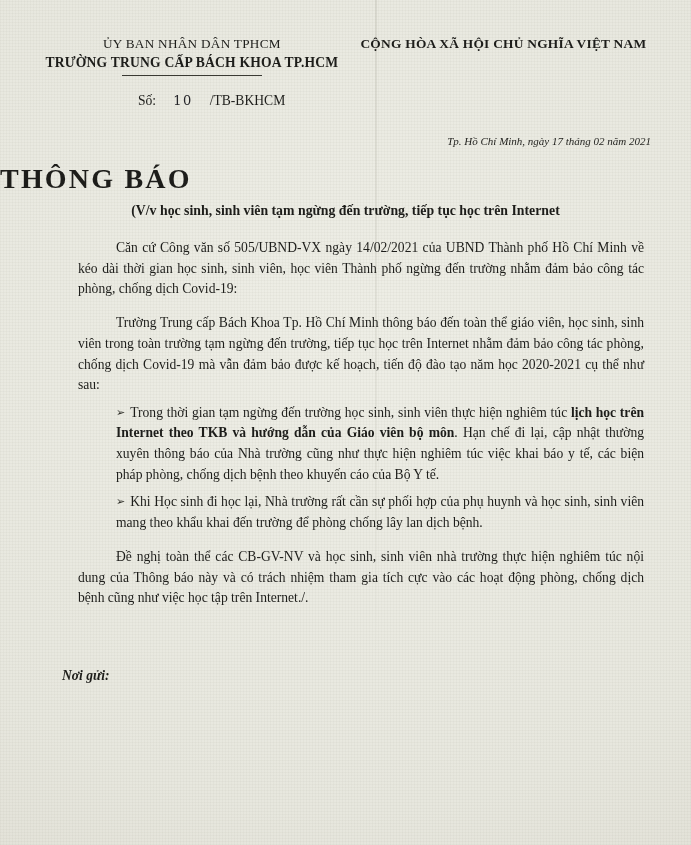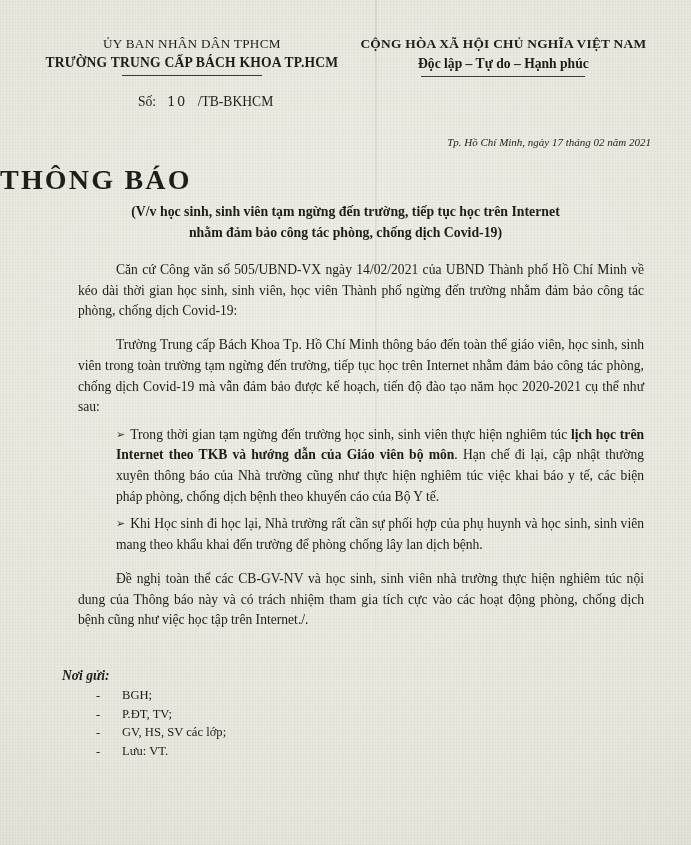--- a/index.html
+++ b/index.html
@@ -99,21 +99,21 @@
     background: #3a3a33;
   }
 
   
   .so-row {
     margin: 20px 0 0 0;
     padding-left: 138px;
     font-size: 13.6px;
     display: flex;
     align-items: baseline;
-    gap: 11px;
+    gap: 17px;
   }
   .so-hand {
     font-family: "DejaVu Serif", serif;
     font-size: 13px;
     letter-spacing: 1.5px;
     color: #26262a;
   }
 
   
   .date-line {
@@ -253,36 +253,34 @@
 
 <div id="page">
 
   <div class="header">
     <div class="hdr-col hdr-left">
       <div class="org-line1">ỦY BAN NHÂN DÂN TPHCM</div>
       <div class="org-line2">TRƯỜNG TRUNG CẤP BÁCH KHOA TP.HCM</div>
     </div>
     <div class="hdr-col hdr-right">
       <div class="nation-line">CỘNG HÒA XÃ HỘI CHỦ NGHĨA VIỆT NAM</div>
-      <div class="motto-line">Độc lập – Tự do – Hạnh phúc</div>
     </div>
   </div>
 
   <div class="so-row">
     <span>Số:</span>
     <span class="so-hand">10</span>
     <span>/TB-BKHCM</span>
   </div>
 
   <div class="date-line">Tp. Hồ Chí Minh, ngày 17 tháng 02 năm 2021</div>
 
   <div class="doc-title">THÔNG BÁO</div>
   <div class="doc-subtitle">
     <div>(V/v học sinh, sinh viên tạm ngừng đến trường, tiếp tục học trên Internet</div>
-    <div>nhằm đảm bảo công tác phòng, chống dịch Covid-19)</div>
   </div>
 
   <div class="body-wrap">
 
     <p class="para">Căn cứ Công văn số 505/UBND-VX  ngày 14/02/2021 của UBND Thành phố Hồ Chí Minh về kéo dài thời gian học sinh, sinh viên, học viên Thành phố ngừng đến trường nhằm đảm bảo công tác phòng, chống dịch Covid-19:</p>
 
     <p class="para">Trường Trung cấp Bách Khoa Tp. Hồ Chí Minh thông báo đến toàn thể giáo viên, học sinh, sinh viên trong toàn trường tạm ngừng đến trường, tiếp tục học trên Internet nhằm đảm bảo công tác phòng, chống dịch Covid-19 mà vẫn đảm bảo được kế hoạch, tiến độ đào tạo năm học 2020-2021 cụ thể như sau:</p>
 
 
     <p class="para para-bullet">
@@ -293,23 +291,17 @@
       <span class="blt">➢</span><span>Khi Học sinh đi học lại, Nhà trường rất cần sự phối hợp của phụ huynh và học sinh, sinh viên mang theo khẩu khai đến trường để phòng chống lây lan dịch bệnh.</span>
     </p>
 
     <p class="para">Đề nghị toàn thể các CB-GV-NV và học sinh, sinh viên nhà trường thực hiện nghiêm túc nội dung của Thông báo này và có trách nhiệm tham gia tích cực vào các hoạt động phòng, chống dịch bệnh cũng như việc học tập trên Internet./.</p>
   </div>
 
   <div class="footer">
 
     <div class="noi-gui">
       <div class="noi-gui-title">Nơi gửi:</div>
-      <ul>
-        <li>BGH;</li>
-        <li>P.ĐT, TV;</li>
-        <li>GV, HS, SV các lớp;</li>
-        <li>Lưu: VT.</li>
-      </ul>
     </div>
 
 
   </div>
 </div>
 
 </body></html>

